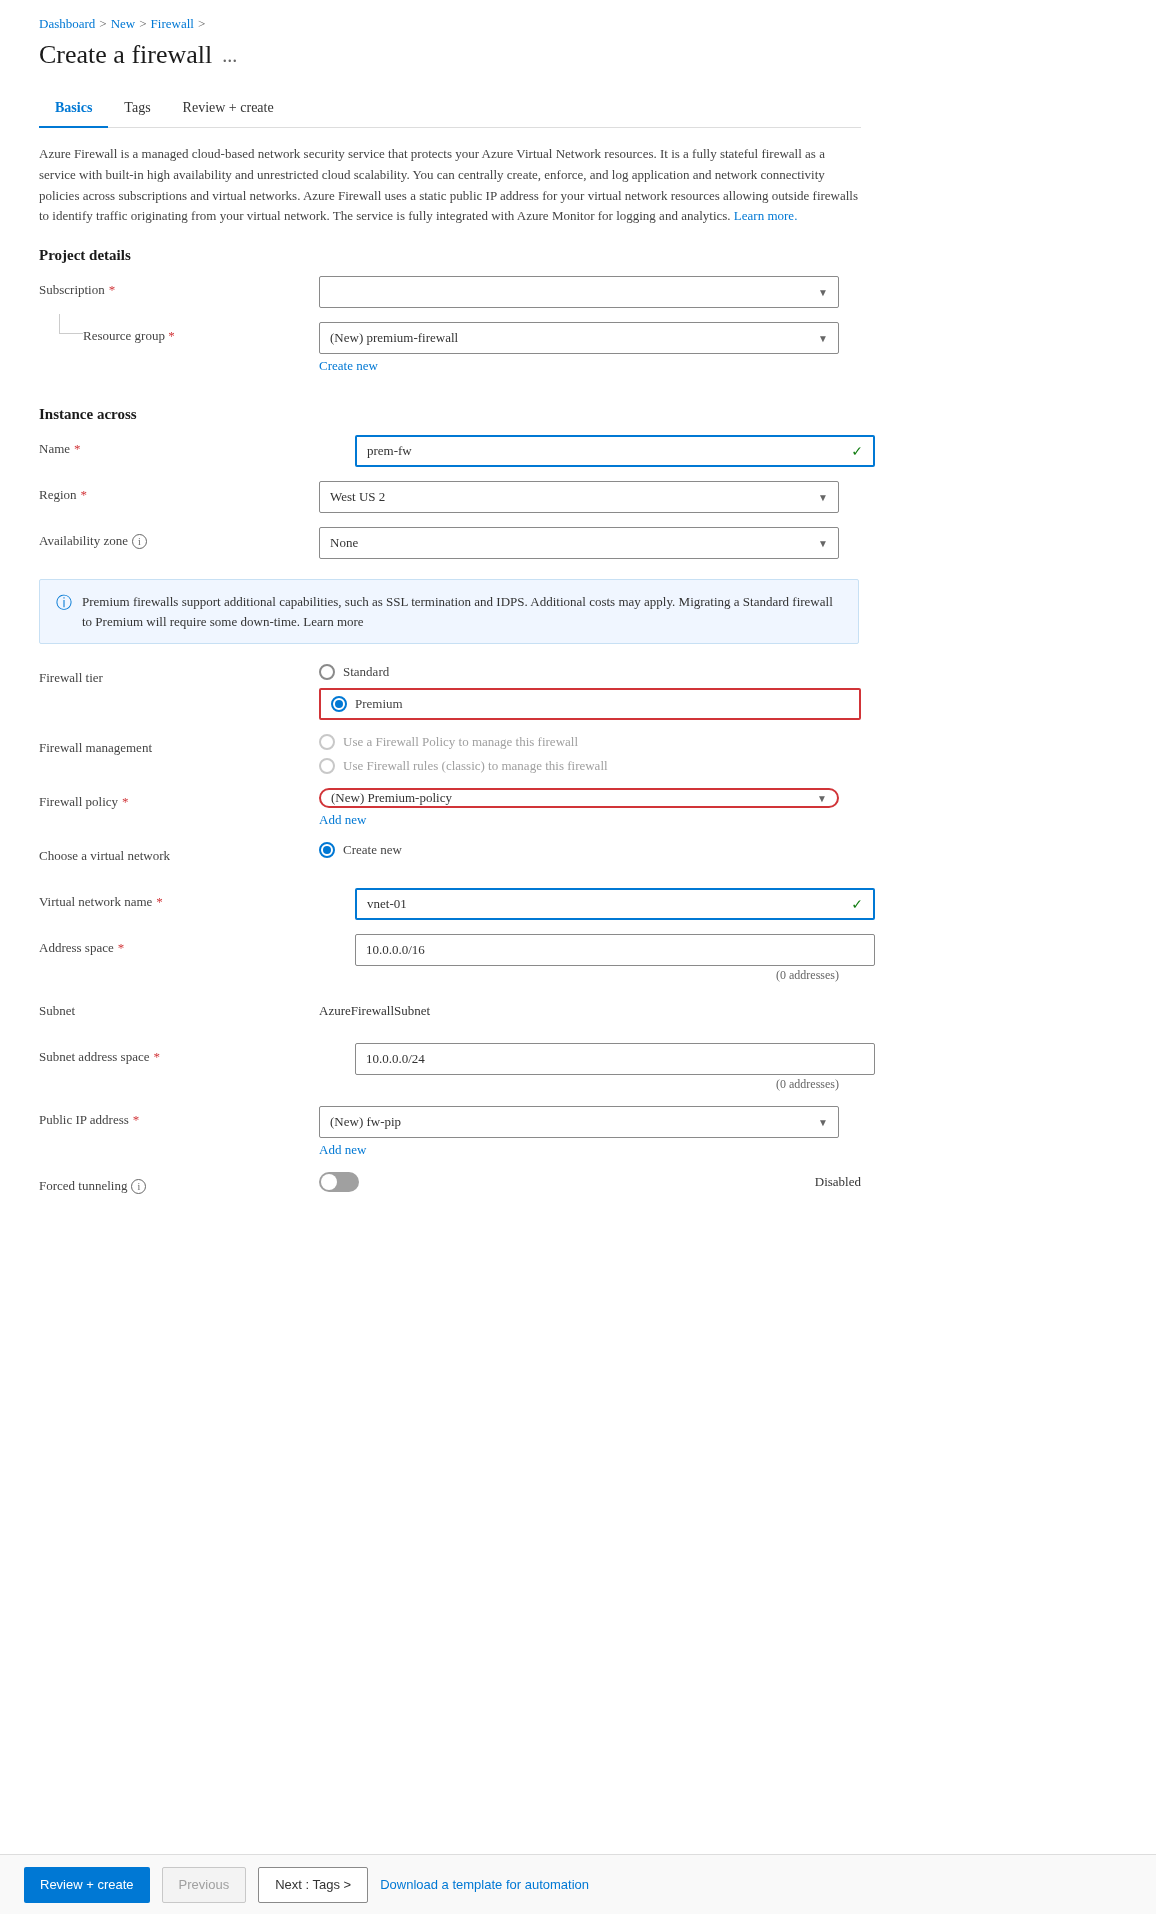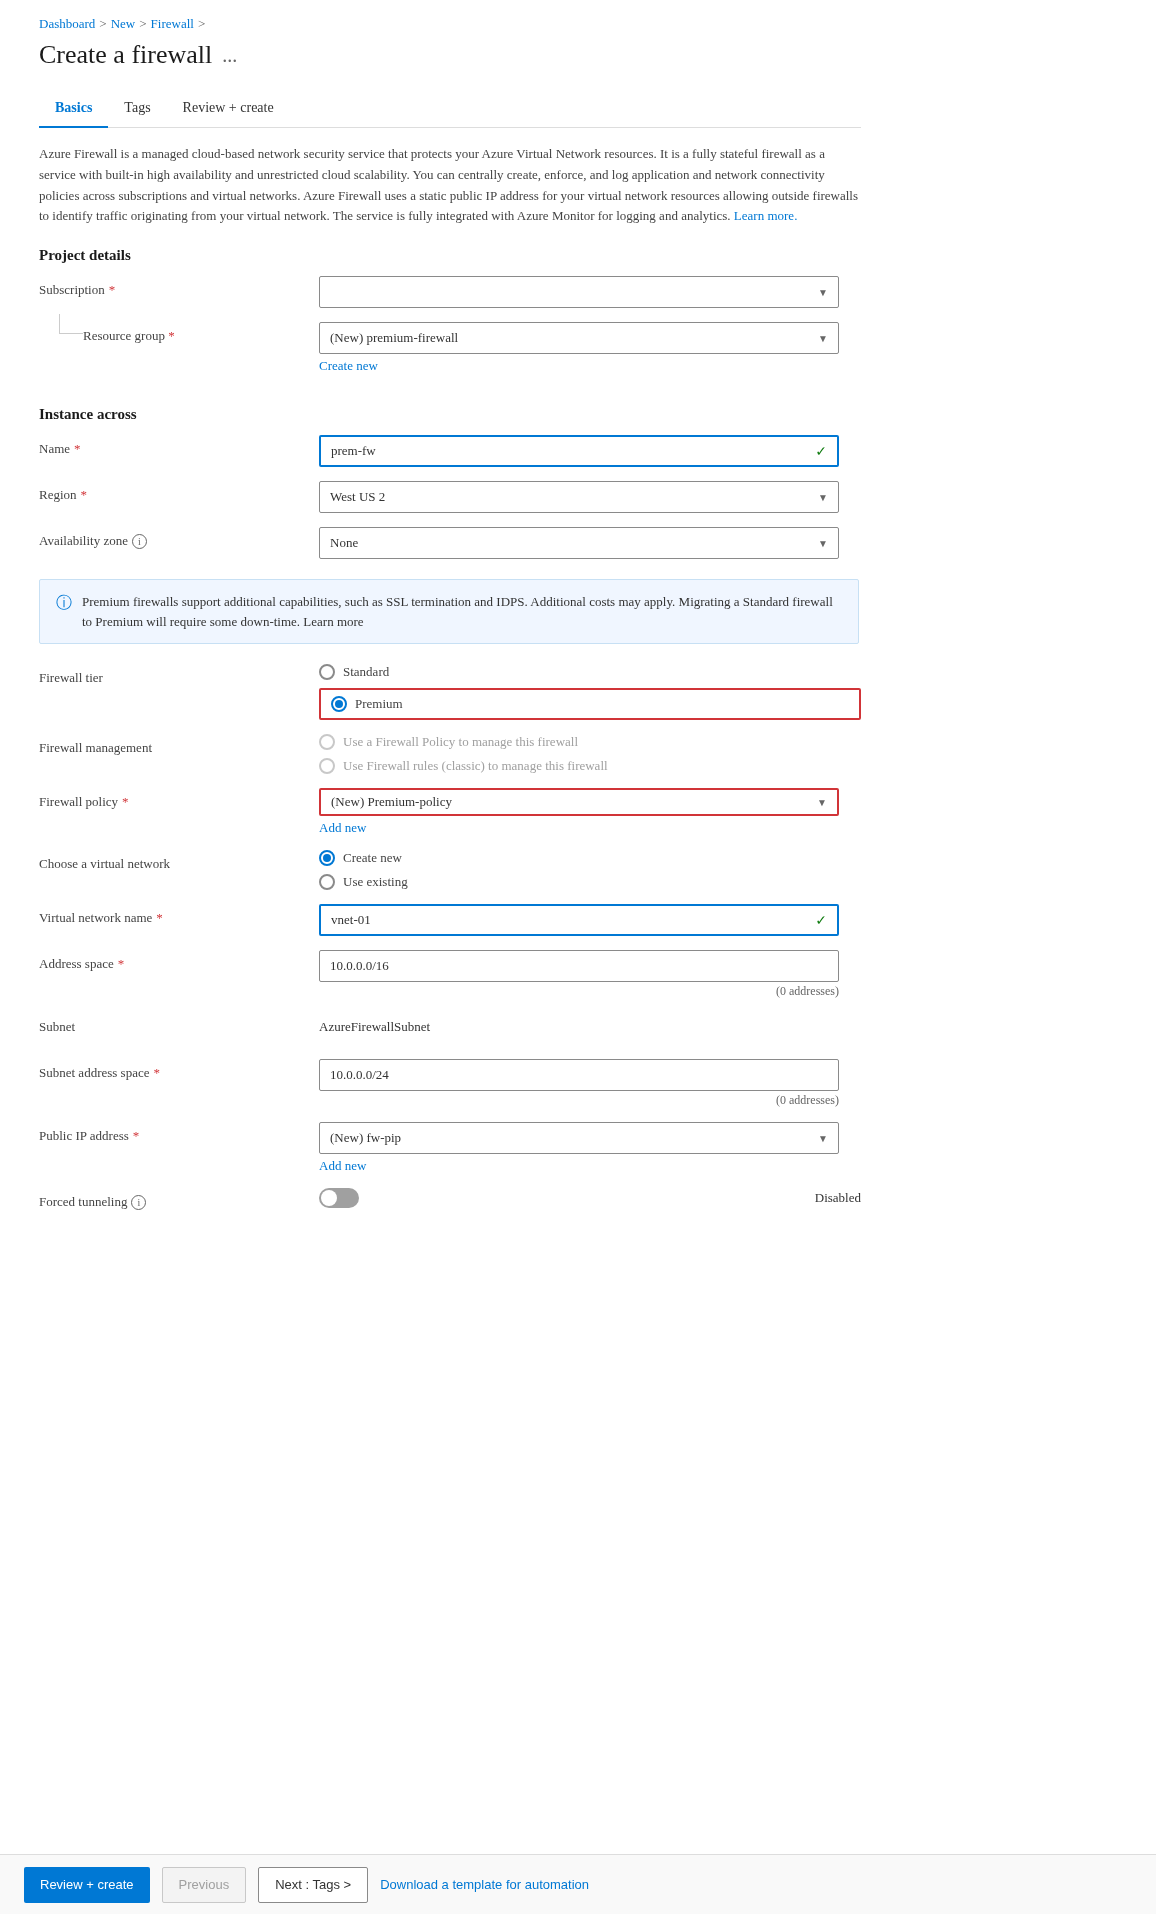--- a/index.html
+++ b/index.html
@@ -111,20 +111,21 @@
       padding: 6px 10px;
       border: 2px solid #0078d4;
       border-radius: 2px;
       background: #fff;
       font-size: 13px;
       color: #333;
       height: 32px;
       display: flex;
       align-items: center;
       justify-content: space-between;
+      margin-left: 36px;
     }
     .input-field.normal-border {
       border: 1px solid #8a8a8a;
     }
     .input-check { color: #107c10; font-size: 14px; }
     .link-blue { color: #0078d4; text-decoration: none; font-size: 13px; cursor: pointer; }
     .resource-group-indent {
       display: flex;
       align-items: flex-start;
       margin-bottom: 32px;
@@ -201,28 +202,28 @@
       border: 2px solid #d13438;
       border-radius: 2px;
       padding: 6px 10px;
       display: inline-flex;
       align-items: center;
       gap: 8px;
       text-align: right;
     }
     .firewall-policy-box {
       border: 2px solid #d13438;
-      border-radius: 2px;
+      border-radius: 12px;
       width: 100%;
       max-width: 520px;
       padding: 6px 10px;
       display: flex;
       align-items: center;
       justify-content: space-between;
-      height: 28px;
+      height: 20px;
       background: #fff;
     }
     .subnet-value {
       font-size: 13px;
       color: #333;
       padding-top: 6px;
     }
     .addresses-hint {
       font-size: 12px;
       color: #666;
@@ -489,25 +490,20 @@
     <div class="form-row">
       <div class="form-label">Choose a virtual network</div>
       <div class="form-control-area">
         <div class="radio-group">
           <div class="radio-item">
             <div class="radio-input checked">
               <div class="radio-dot"></div>
             </div>
             <span class="radio-label">Create new</span>
           </div>
-          <div class="radio-item">
-            <div class="radio-input">
-            </div>
-            <span class="radio-label">Use existing</span>
-          </div>
         </div>
       </div>
     </div>
 
     <div class="form-row">
       <div class="form-label">
         <span>Virtual network name</span>
         <span class="required"> *</span>
       </div>
       <div class="form-control-area">

